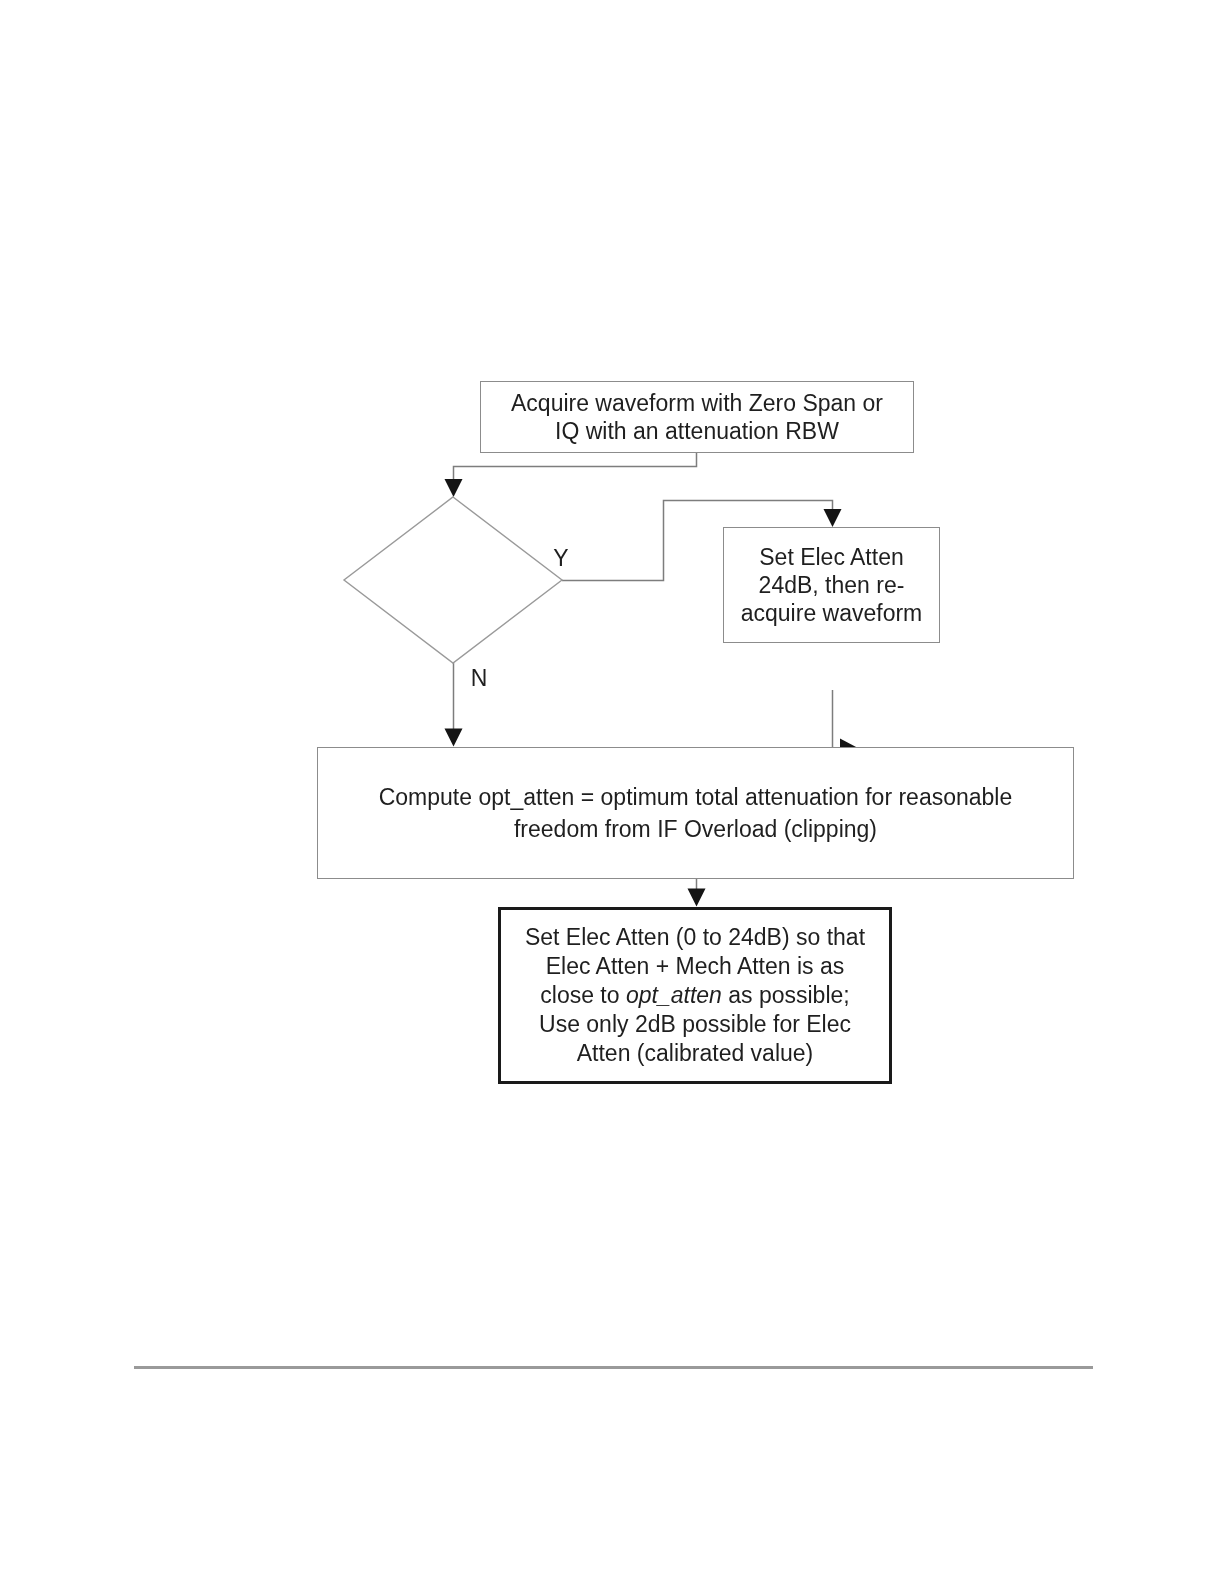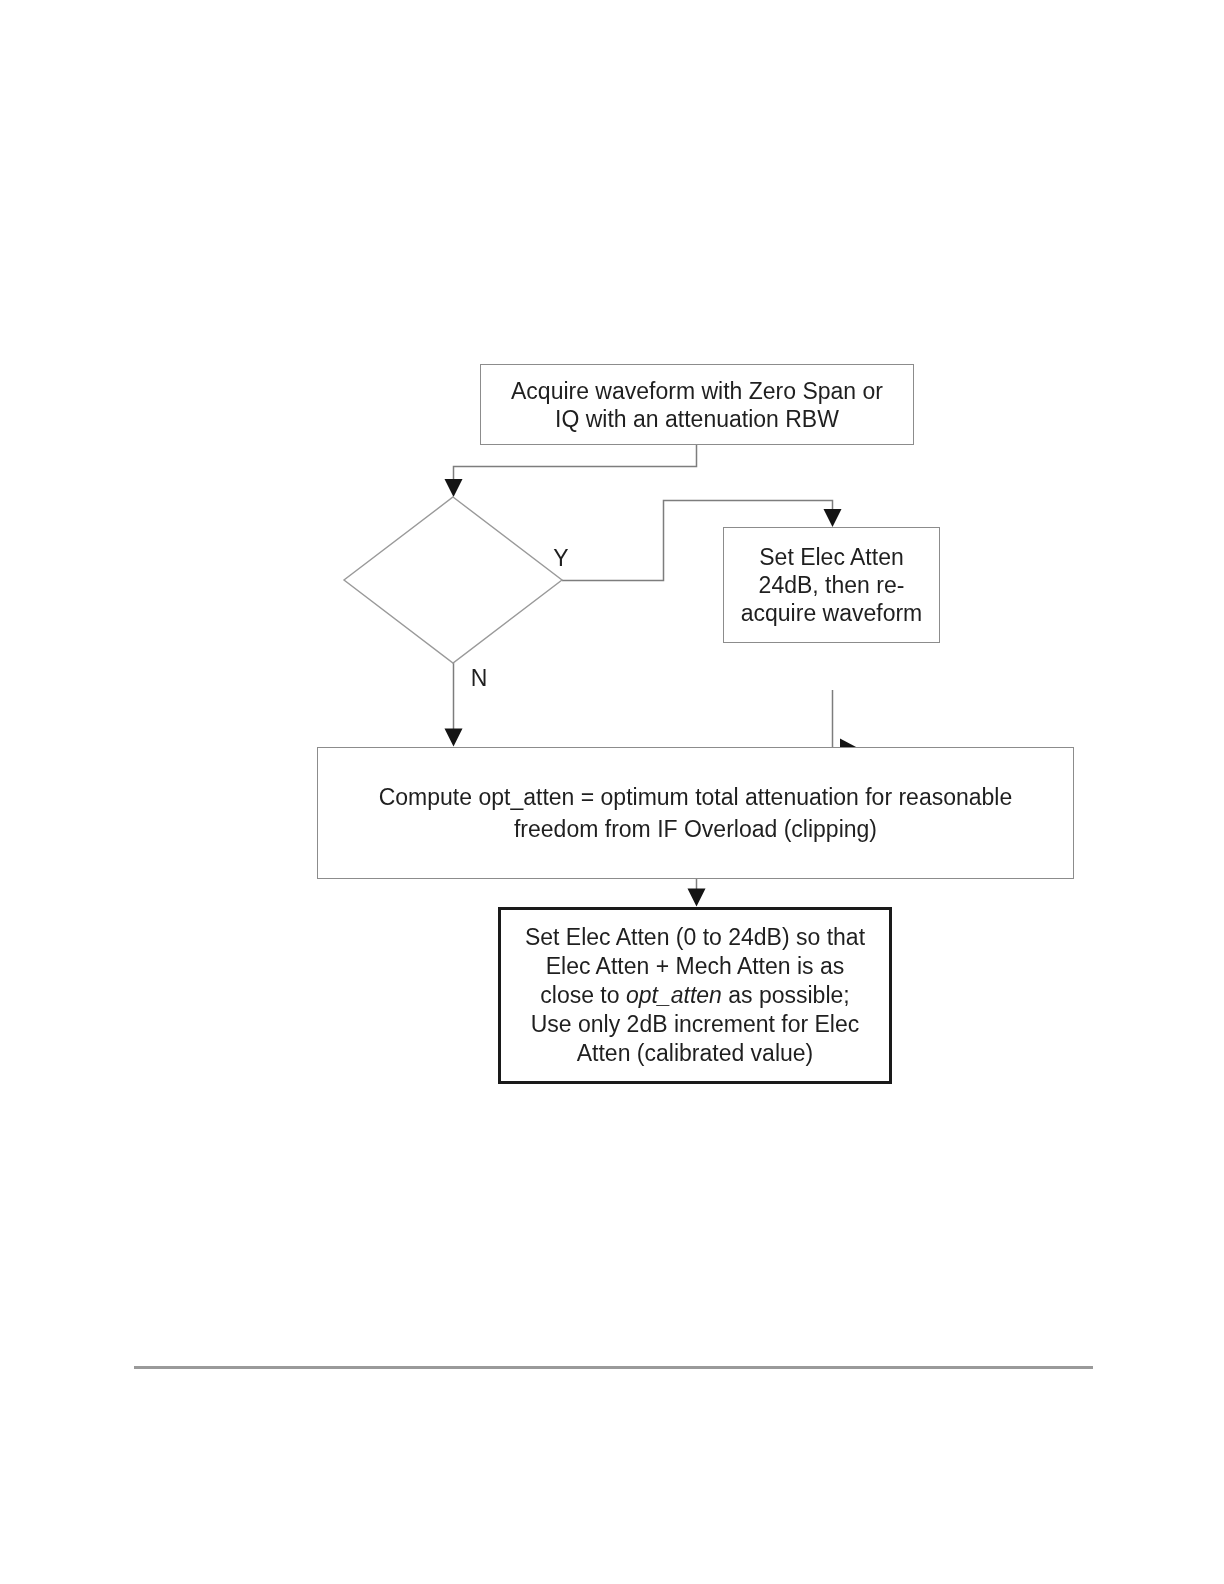--- a/index.html
+++ b/index.html
@@ -42,21 +42,21 @@
     border: 1px solid #8c8c8c;
     display: flex;
     flex-direction: column;
     align-items: center;
     justify-content: center;
     text-align: center;
     font-size: 23px;
     line-height: 28px;
     color: #1f1f1f;
   }
-  .node--acquire   { left: 480px; top: 364px; width: 434px; height: 81px; }
+  .node--acquire   { left: 480px; top: 381px; width: 434px; height: 72px; }
   .node--set-elec  { left: 723px; top: 527px; width: 217px; height: 116px; }
   .node--compute   { left: 317px; top: 747px; width: 757px; height: 132px; line-height: 32px; }
   .node--final     { left: 498px; top: 907px; width: 394px; height: 177px;
                      border: 3px solid #1a1a1a; line-height: 29px; }
   .diamond-label {
     position: absolute;
     left: 344px; top: 497px; width: 218px; height: 166px;
     display: flex; align-items: center; justify-content: center;
     text-align: center;
     font-size: 23px;
@@ -121,19 +121,19 @@
 
   <div class="node node--compute">
     <div>Compute opt_atten = optimum total attenuation for reasonable</div>
     <div>freedom from IF Overload (clipping)</div>
   </div>
 
   <div class="node node--final">
     <div>Set Elec Atten (0 to 24dB) so that</div>
     <div>Elec Atten + Mech Atten is as</div>
     <div><span>close to </span><span class="italic">opt_atten</span><span> as possible;</span></div>
-    <div>Use only 2dB increment for Elec</div>
+    <div>Use only 2dB possible for Elec</div>
     <div>Atten (calibrated value)</div>
   </div>
 
   <div class="divider"></div>
 
 </div>
 
 </body></html>

